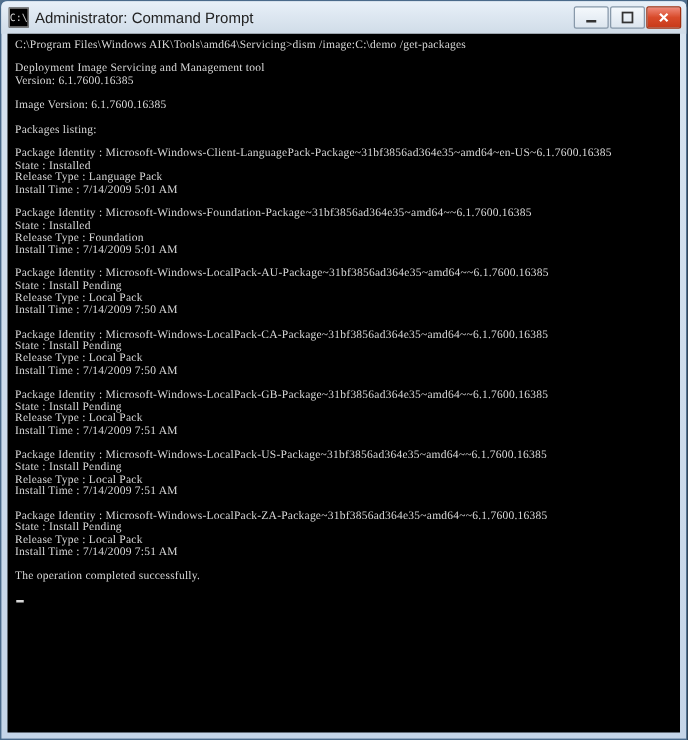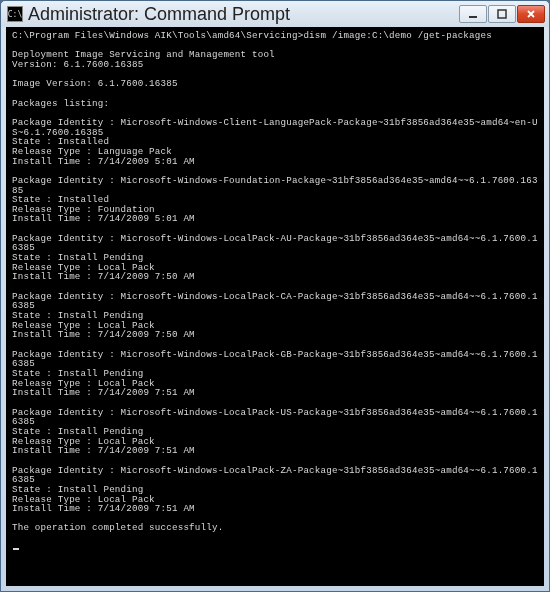--- a/index.html
+++ b/index.html
@@ -36,21 +36,21 @@
     margin-right: 5px;
     font-size: 8px;
     color: #ccc;
     display: flex;
     align-items: center;
     justify-content: center;
     font-family: monospace;
   }
   .titlebar-text {
     flex: 1;
-    font-size: 18px;
+    font-size: 12px;
     color: #222;
   }
   .window-controls {
     display: flex;
     gap: 1px;
   }
   .ctrl-btn {
     width: 28px;
     height: 18px;
     border: 1px solid #8899aa;
@@ -66,21 +66,21 @@
   .ctrl-btn.close {
     background: linear-gradient(to bottom, #f08a7a 0%, #d84a2a 50%, #c83a1a 100%);
     color: #fff;
     border-color: #a03010;
   }
   .ctrl-btn svg { display: block; }
   .terminal {
     flex: 1;
     background: #000;
     color: #d8d8d8;
-    font-family: Liberation Mono, monospace;
+    font-family: Liberation Serif, serif;
     font-size: 9.2px;
     line-height: 1.05;
     padding: 4px 6px;
     margin: 0 5px 5px 5px;
     overflow: hidden;
     white-space: pre-wrap;
     word-break: break-all;
     letter-spacing: 0.2px;
   }
   .cursor {

